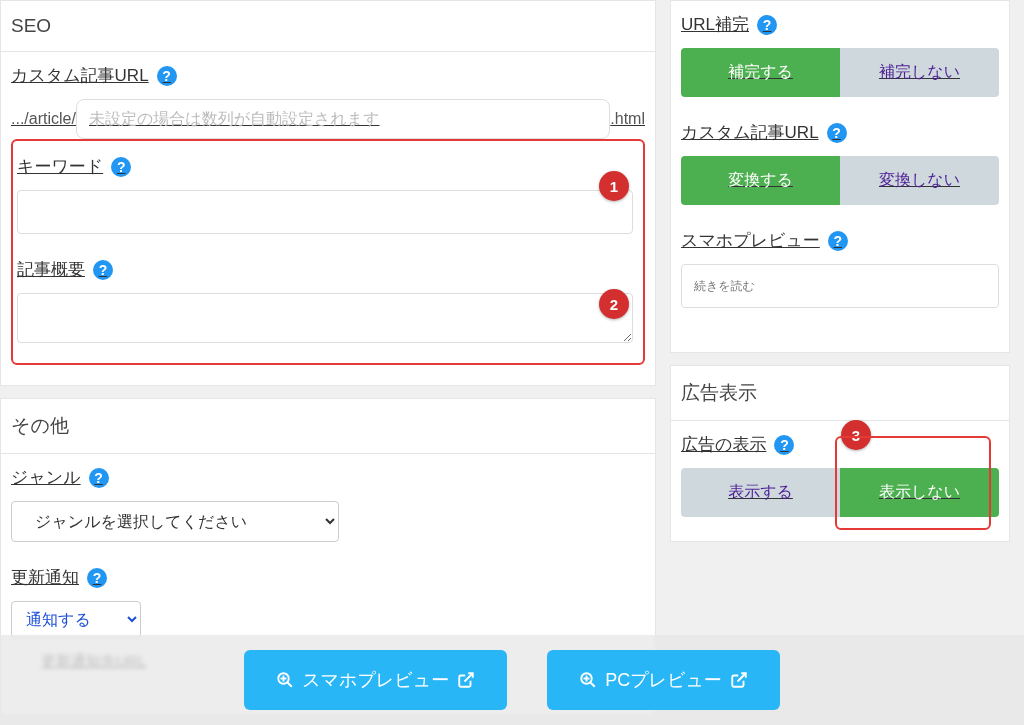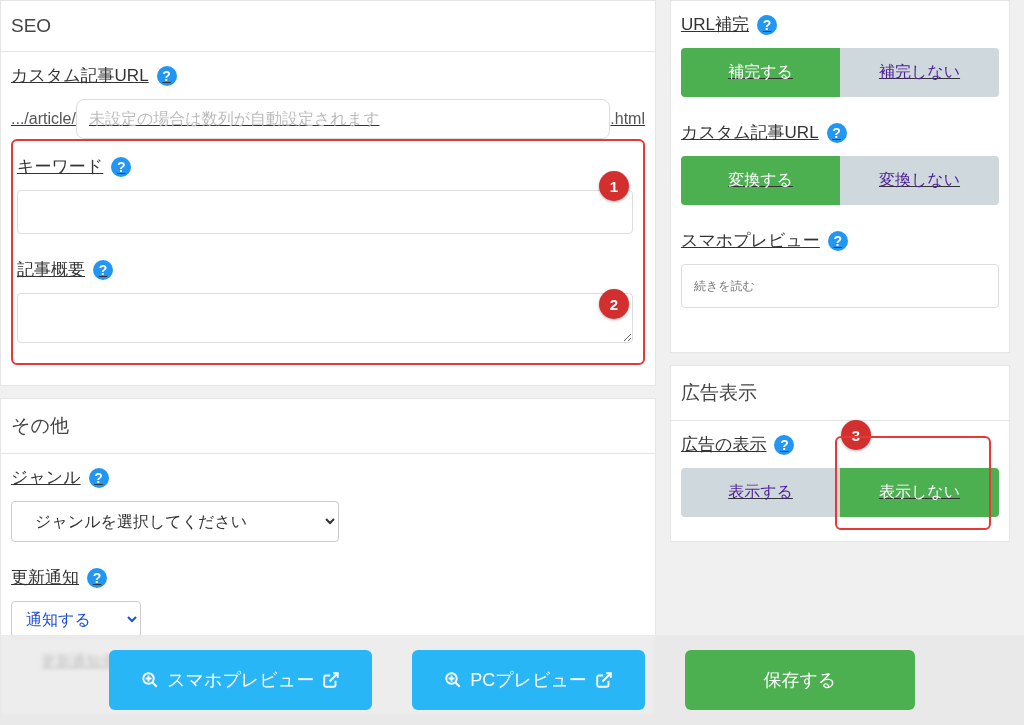--- a/index.html
+++ b/index.html
@@ -178,16 +178,13 @@
         <line x1="10" y1="6" x2="10" y2="14"></line>
         <line x1="6" y1="10" x2="14" y2="10"></line>
       </svg>
     <span>PCプレビュー</span>
     <svg class="icon-svg" viewBox="0 0 24 24" fill="none" stroke="#fff" stroke-width="2.5">
         <path d="M18 13v6a2 2 0 0 1-2 2H5a2 2 0 0 1-2-2V8a2 2 0 0 1 2-2h6"></path>
         <polyline points="15 3 21 3 21 9"></polyline>
         <line x1="10" y1="14" x2="21" y2="3"></line>
       </svg>
   </button>
-  <button class="action-btn btn-green">
-    <span>保存する</span>
-  </button>
 </div>
 
 </body></html>

